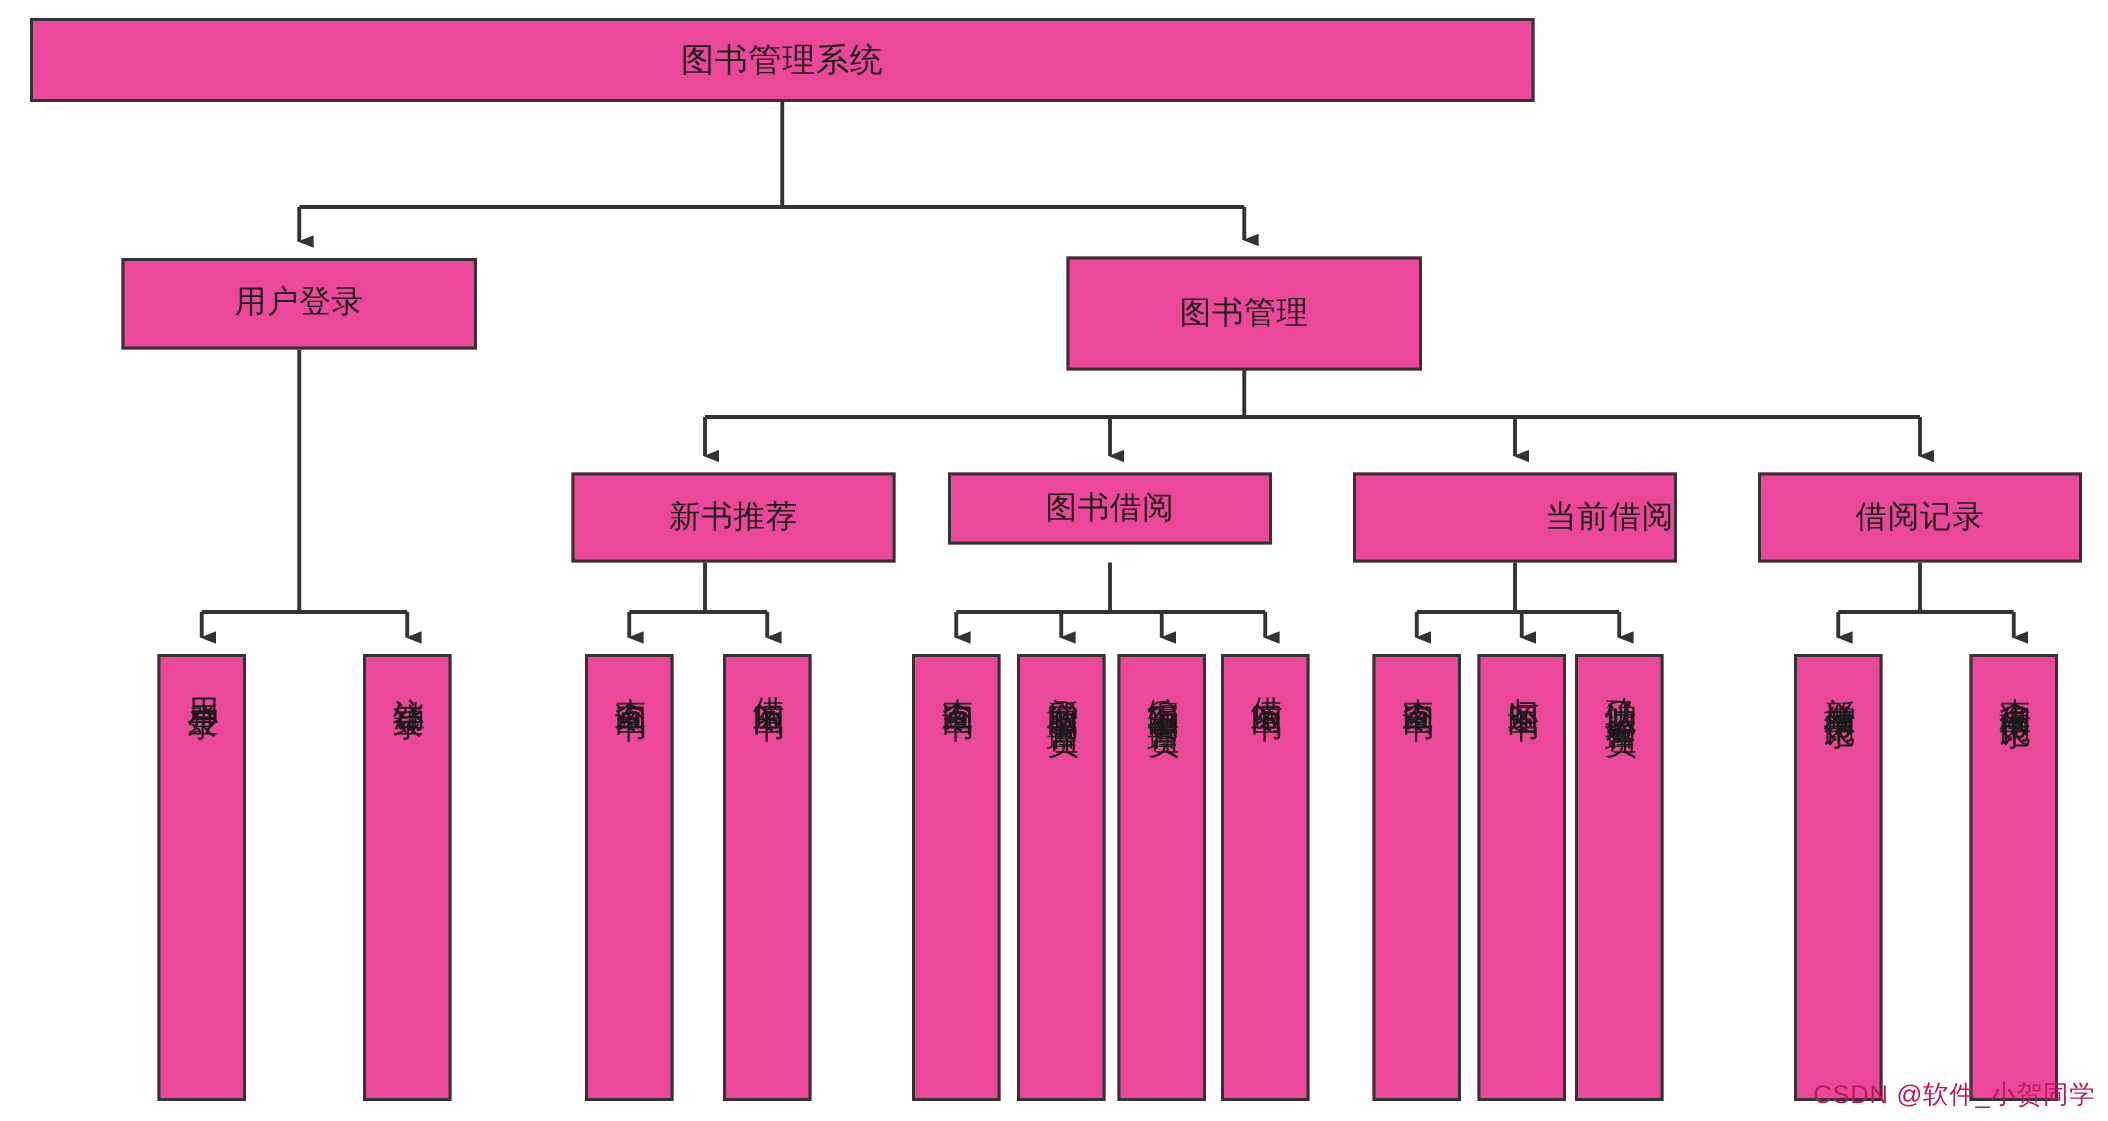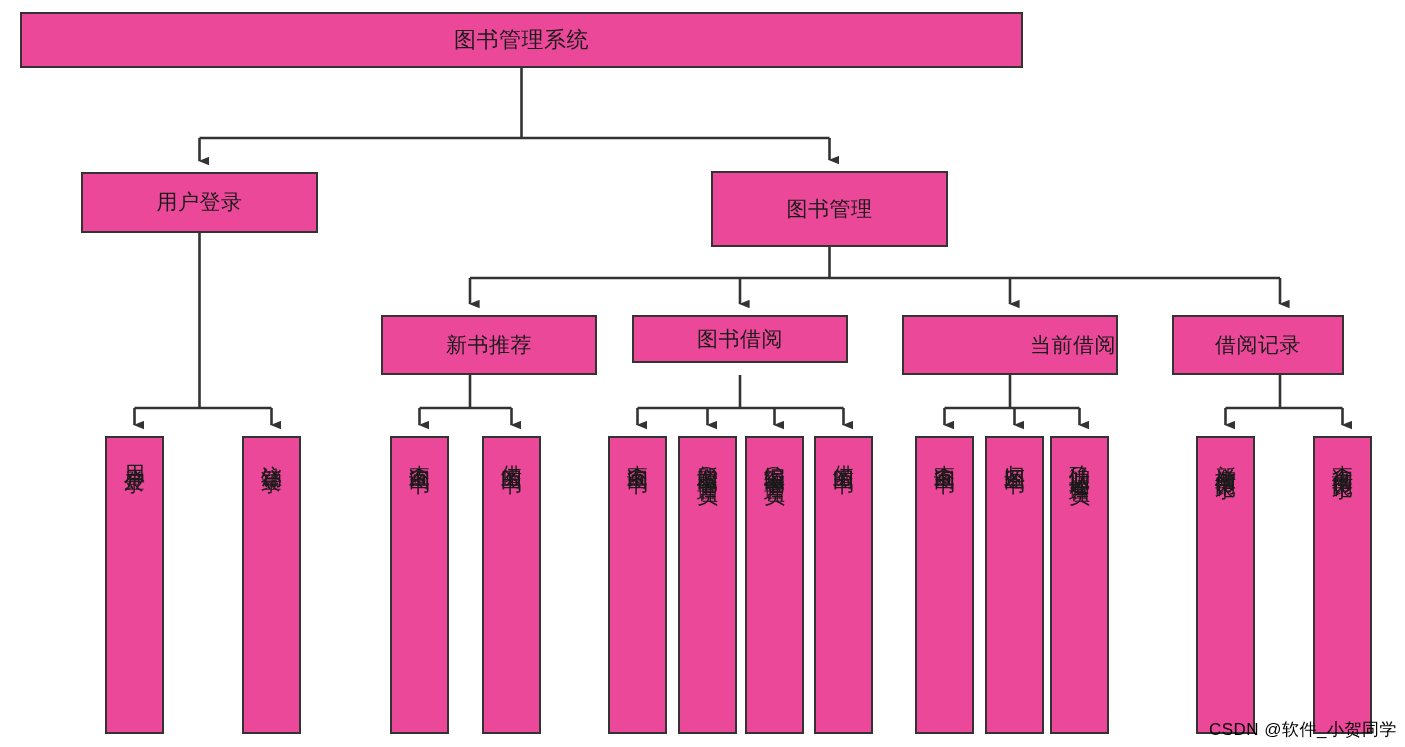--- a/index.html
+++ b/index.html
@@ -62,21 +62,21 @@
     font-size: 21px;
     line-height: 1.05;
     letter-spacing: 3px;
     white-space: nowrap;
   }
   .watermark {
     position: absolute;
     right: 8px;
     bottom: 6px;
     font-size: 17px;
-    color: #000000;
+    color: #be185d;
     letter-spacing: 0.5px;
     white-space: nowrap;
     user-select: none;
   }
 </style>
 </head>
 <body>
 
 <div id="diagram-root">
 
@@ -135,21 +135,21 @@
       </div>
       <div class="node node-h" style="left: 362px; top: 315px; width: 216px; height: 60px; margin-left: 19px;">
         <span class="node-label">新书推荐</span>
       </div>
       <div class="node node-h" style="left: 632px; top: 315px; width: 216px; height: 48px;">
         <span class="node-label">图书借阅</span>
       </div>
       <div class="node node-h" style="left: 902px; top: 315px; width: 216px; height: 60px; justify-content: flex-end;">
         <span class="node-label">当前借阅</span>
       </div>
-      <div class="node node-h" style="left: 1172px; top: 315px; width: 172px; height: 60px;">
+      <div class="node node-h" style="left: 1172px; top: 315px; width: 216px; height: 60px;">
         <span class="node-label">借阅记录</span>
       </div>
       <div class="node node-v" style="left: 105px; top: 436px; width: 59px; height: 298px;">
         <span class="node-label">用户登录</span>
       </div>
       <div class="node node-v" style="left: 242px; top: 436px; width: 59px; height: 298px;">
         <span class="node-label">注销登录</span>
       </div>
       <div class="node node-v" style="left: 390px; top: 436px; width: 59px; height: 298px;">
         <span class="node-label">查询图书</span>

